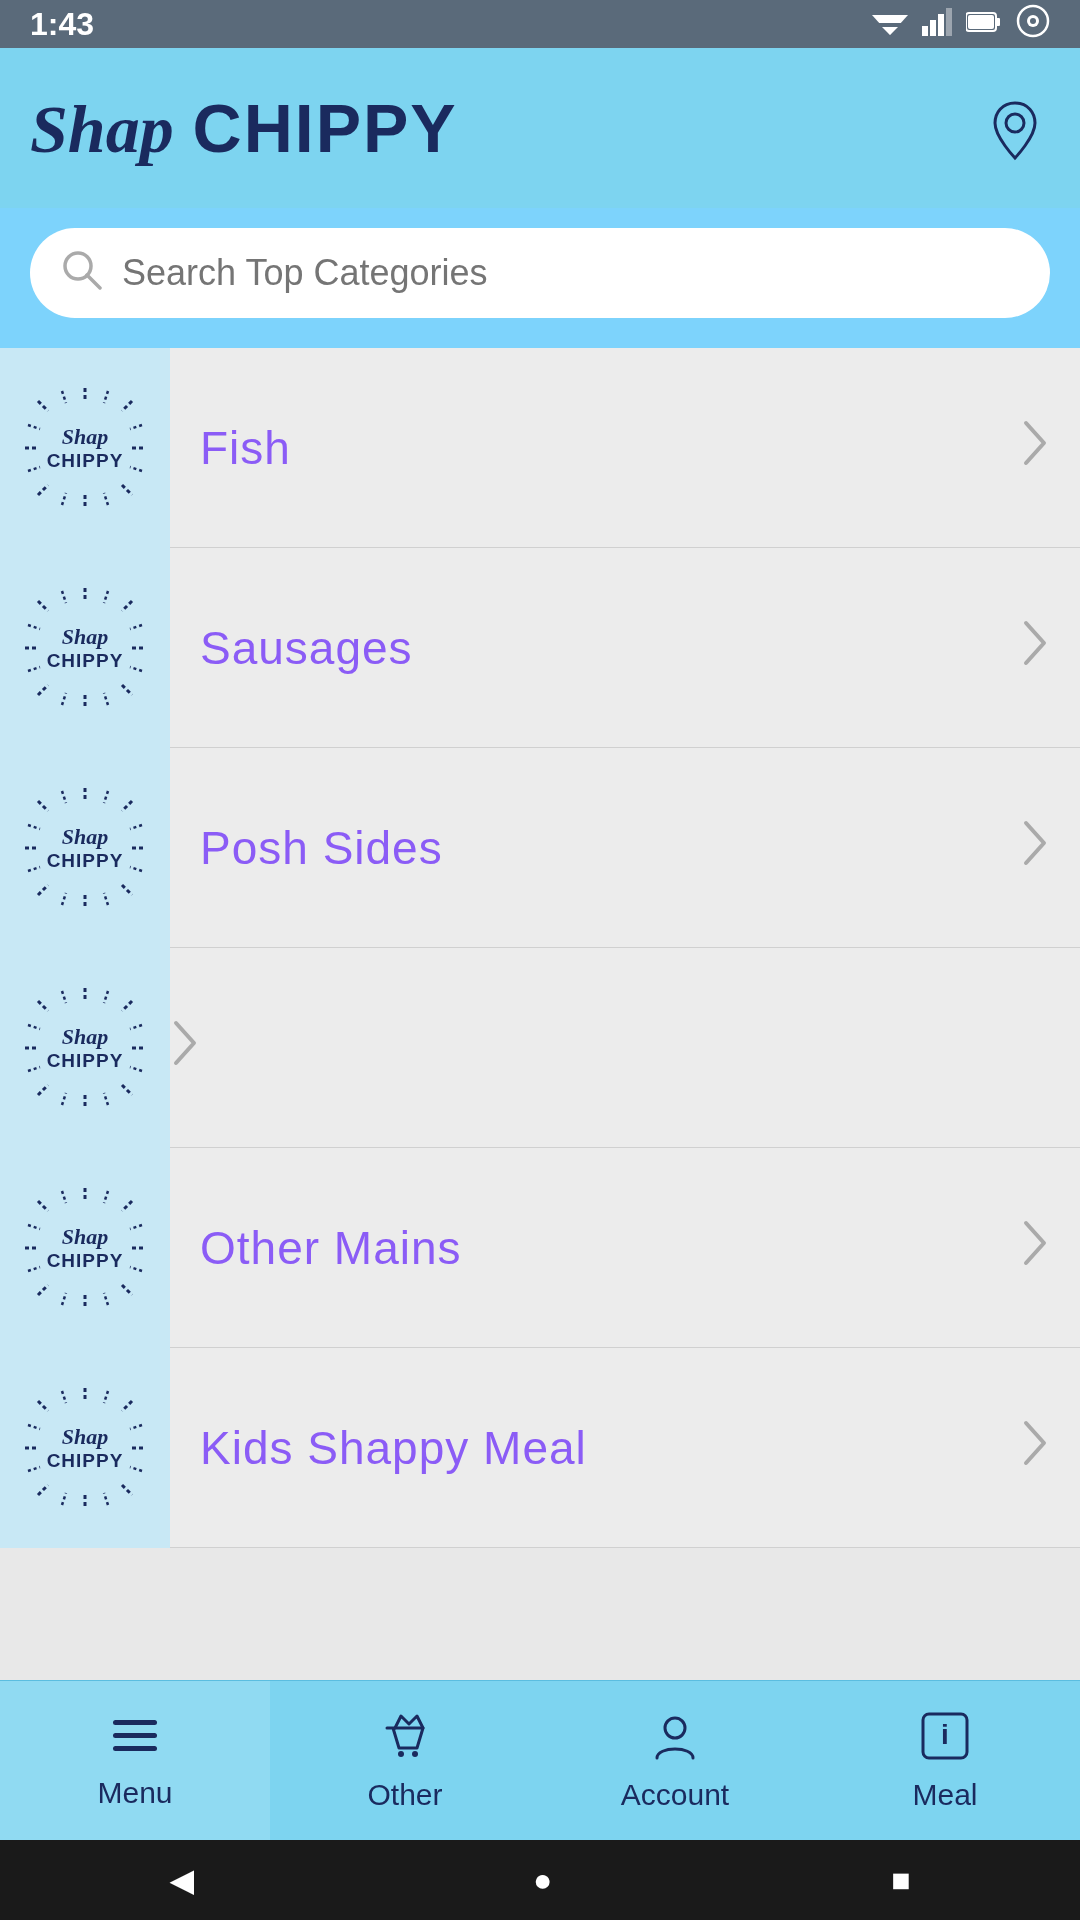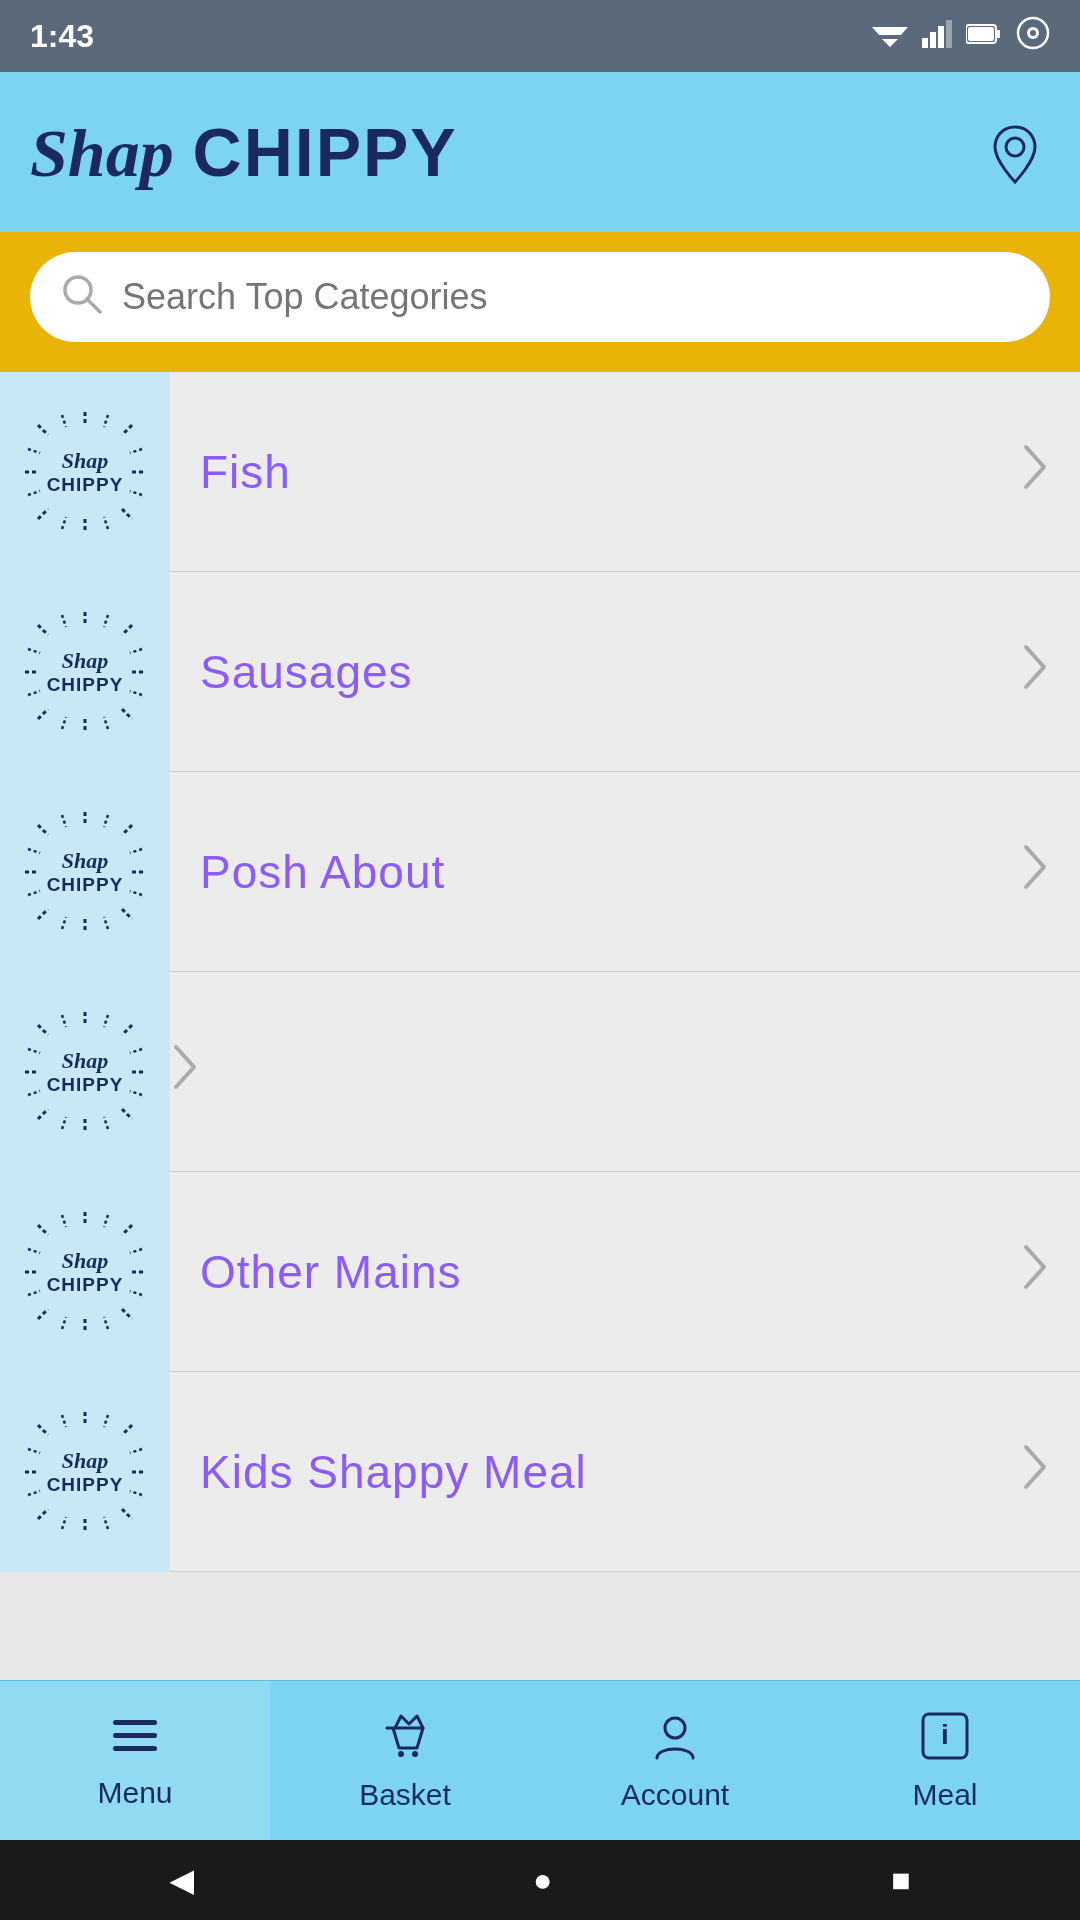--- a/index.html
+++ b/index.html
@@ -10,21 +10,21 @@
       height: 1920px;
       font-family: 'Arial', sans-serif;
       background: #e8e8e8;
       overflow: hidden;
       position: relative;
     }
 
     
     .status-bar {
       width: 100%;
-      height: 72px;
+      height: 48px;
       background: #5a6a7a;
       display: flex;
       align-items: center;
       justify-content: space-between;
       padding: 0 30px;
     }
     .status-time {
       color: white;
       font-size: 32px;
       font-weight: bold;
@@ -72,21 +72,21 @@
     }
     .location-icon {
       width: 70px;
       height: 70px;
       color: #1a2a5e;
     }
 
     
     .search-container {
       width: 100%;
-      background: #eab308;
+      background: #7dd3fc;
       padding: 20px 30px 30px;
     }
     .search-bar {
       width: 100%;
       height: 90px;
       background: white;
       border-radius: 50px;
       display: flex;
       align-items: center;
       padding: 0 30px;
@@ -373,21 +373,21 @@
             <line x1="122" y1="88" x2="110" y2="84" stroke="#1a2a5e" stroke-width="2.5" stroke-dasharray="3,3"></line>
             <line x1="42" y1="122" x2="46" y2="110" stroke="#1a2a5e" stroke-width="2.5" stroke-dasharray="3,3"></line>
             <line x1="88" y1="122" x2="84" y2="110" stroke="#1a2a5e" stroke-width="2.5" stroke-dasharray="3,3"></line>
           </svg>
           <div style="display:flex;flex-direction:column;align-items:center;z-index:2;position:relative;">
             <span style="font-family:Georgia,serif;font-style:italic;color:#1a2a5e;font-size:22px;font-weight:bold;">Shap</span>
             <span style="font-family:'Arial Black',sans-serif;color:#1a2a5e;font-size:19px;font-weight:900;text-transform:uppercase;letter-spacing:1px;">CHIPPY</span>
           </div>
         </div>
       </div>
-      <span class="category-name">Posh About</span>
+      <span class="category-name">Posh Sides</span>
       <span class="chevron-icon">
         <svg width="30" height="48" viewBox="0 0 30 48" fill="none">
           <polyline points="6,4 24,24 6,44" stroke="#aaa" stroke-width="4" stroke-linecap="round" stroke-linejoin="round" fill="none"></polyline>
         </svg>
       </span>
     </div>
     <div class="category-item">
       <div class="category-thumb">
         <div class="logo-svg-wrap">
           <svg class="mini-logo-rays" width="130" height="130" viewBox="0 0 130 130" fill="none">
@@ -502,21 +502,21 @@
         </svg></span>
       <span class="nav-label">Menu</span>
     </div>
     <div class="nav-item">
       <span class="nav-icon"><svg width="52" height="52" viewBox="0 0 52 52" fill="none">
           <path d="M8 18 L14 18 L20 38 L38 38 L44 18 Z" stroke="#1a2a5e" stroke-width="3" fill="none" stroke-linejoin="round"></path>
           <circle cx="22" cy="44" r="3" fill="#1a2a5e"></circle>
           <circle cx="36" cy="44" r="3" fill="#1a2a5e"></circle>
           <path d="M16 18 L22 6 L30 14 L38 6 L44 18" stroke="#1a2a5e" stroke-width="3" fill="none" stroke-linecap="round" stroke-linejoin="round"></path>
         </svg></span>
-      <span class="nav-label">Basket</span>
+      <span class="nav-label">Other</span>
     </div>
     <div class="nav-item">
       <span class="nav-icon"><svg width="52" height="52" viewBox="0 0 52 52" fill="none">
           <circle cx="26" cy="18" r="10" stroke="#1a2a5e" stroke-width="3" fill="none"></circle>
           <path d="M8 48 C8 36 44 36 44 48" stroke="#1a2a5e" stroke-width="3" fill="none" stroke-linecap="round"></path>
         </svg></span>
       <span class="nav-label">Account</span>
     </div>
     <div class="nav-item">
       <span class="nav-icon"><svg width="52" height="52" viewBox="0 0 52 52" fill="none">

